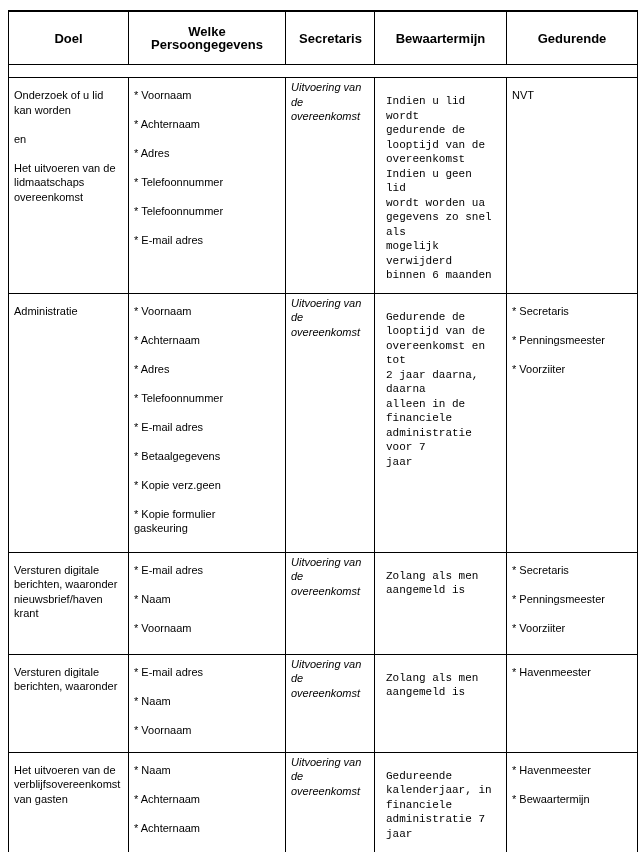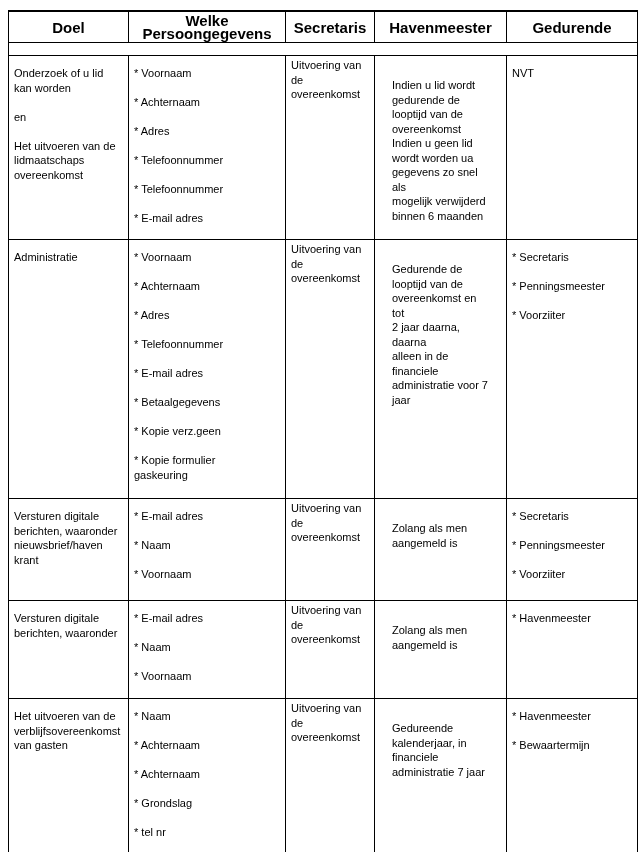--- a/index.html
+++ b/index.html
@@ -27,36 +27,36 @@
   col.c4 { width: 132px; }
   col.c5 { width: 131px; }
   th, td {
     border: 1px solid #000;
     font-size: 11px;
     vertical-align: top;
     overflow: hidden;
   }
   th {
     font-weight: 700;
-    font-size: 15px;
+    font-size: 13px;
     text-align: center;
     vertical-align: middle;
     height: 21px;
-    padding: 2px;
+    padding: 13px;
     line-height: 13px;
   }
   tr.spacer td { height: 13px; padding: 0; }
   td.cell {
     padding: 10px 4px 4px 5px;
     line-height: 14.5px;
   }
-  td.c-grondslag { padding-top: 2px; }
+  td.c-grondslag { padding-top: 2px; font-style: italic; }
   .par { margin: 0 0 14.5px 0; white-space: pre-line; }
   .par:last-child { margin-bottom: 0; }
-  td.c-bewaar .par { margin: 12px; }
+  td.c-bewaar .par { margin: 6px; font-family: Liberation Mono, monospace; }
   tr.r0 td { height: 182px; }
   tr.r1 td { height: 259px; }
   tr.r2 td { height: 102px; }
   tr.r3 td { height: 98px; }
   tr.r4 td { height: 157px; }
 </style>
 </head>
 <body>
 
 <div class="page">
@@ -66,21 +66,21 @@
         <col class="c2">
         <col class="c3">
         <col class="c4">
         <col class="c5">
     </colgroup>
     <thead>
       <tr>
         <th>Doel</th>
         <th>Welke Persoongegevens</th>
         <th>Secretaris</th>
-        <th>Havenmeester</th>
+        <th>Bewaartermijn</th>
         <th>Gedurende</th>
       </tr>
     </thead>
     <tbody>
       <tr class="spacer">
         <td colspan="5"></td>
       </tr>
 
     <tr class="data-row r0">
           <td class="cell c-doel">

